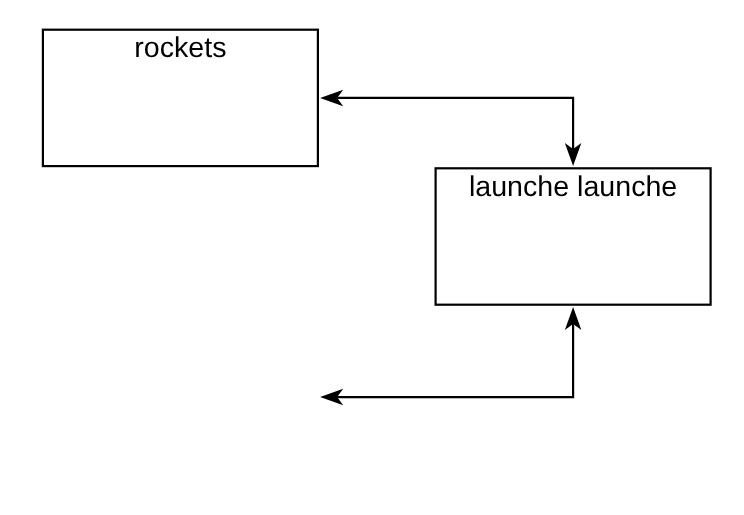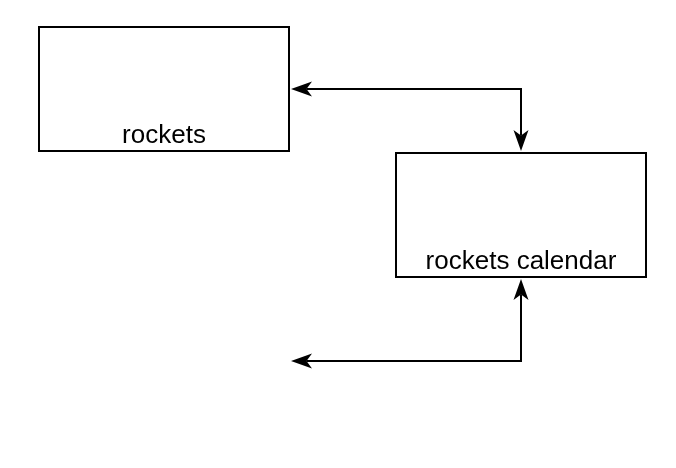--- a/index.html
+++ b/index.html
@@ -12,21 +12,21 @@
     width: 676px;
     height: 468px;
     background: #ffffff;
     overflow: hidden;
   }
   .node {
     position: absolute;
     border: 2px solid #000000;
     background: #ffffff;
     display: flex;
-    align-items: flex-end;
+    align-items: flex-start;
     justify-content: center;
     text-align: center;
     font-size: 26px;
     line-height: 1.2;
     color: #000000;
     white-space: nowrap;
   }
   .node--rockets  { left: 38px;  top: 26px;  width: 252px; height: 126px; }
   .node--launche  { left: 395px; top: 152px; width: 252px; height: 126px; }
   .node--calendar { left: 37px;  top: 299px; width: 253px; height: 126px; }
@@ -46,21 +46,21 @@
 </head>
 <body>
 
 <div class="canvas">
 
   <div class="node node--rockets">
     <span>rockets</span>
   </div>
 
   <div class="node node--launche">
-    <span>rockets calendar</span>
+    <span>launche launche</span>
   </div>
 
 
   <svg class="edges-layer" viewBox="0 0 676 468">
 
     <g>
       <path class="edge-line" d="M 306.5 89 L 521 89 L 521 135.5" stroke="#000000"></path>
       <polygon points="291,89 312,81.5 306.5,89 312,96.5" fill="#000000"></polygon>
       <polygon points="521,151 513.5,130 521,135.5 528.5,130" fill="#000000"></polygon>
     </g>

